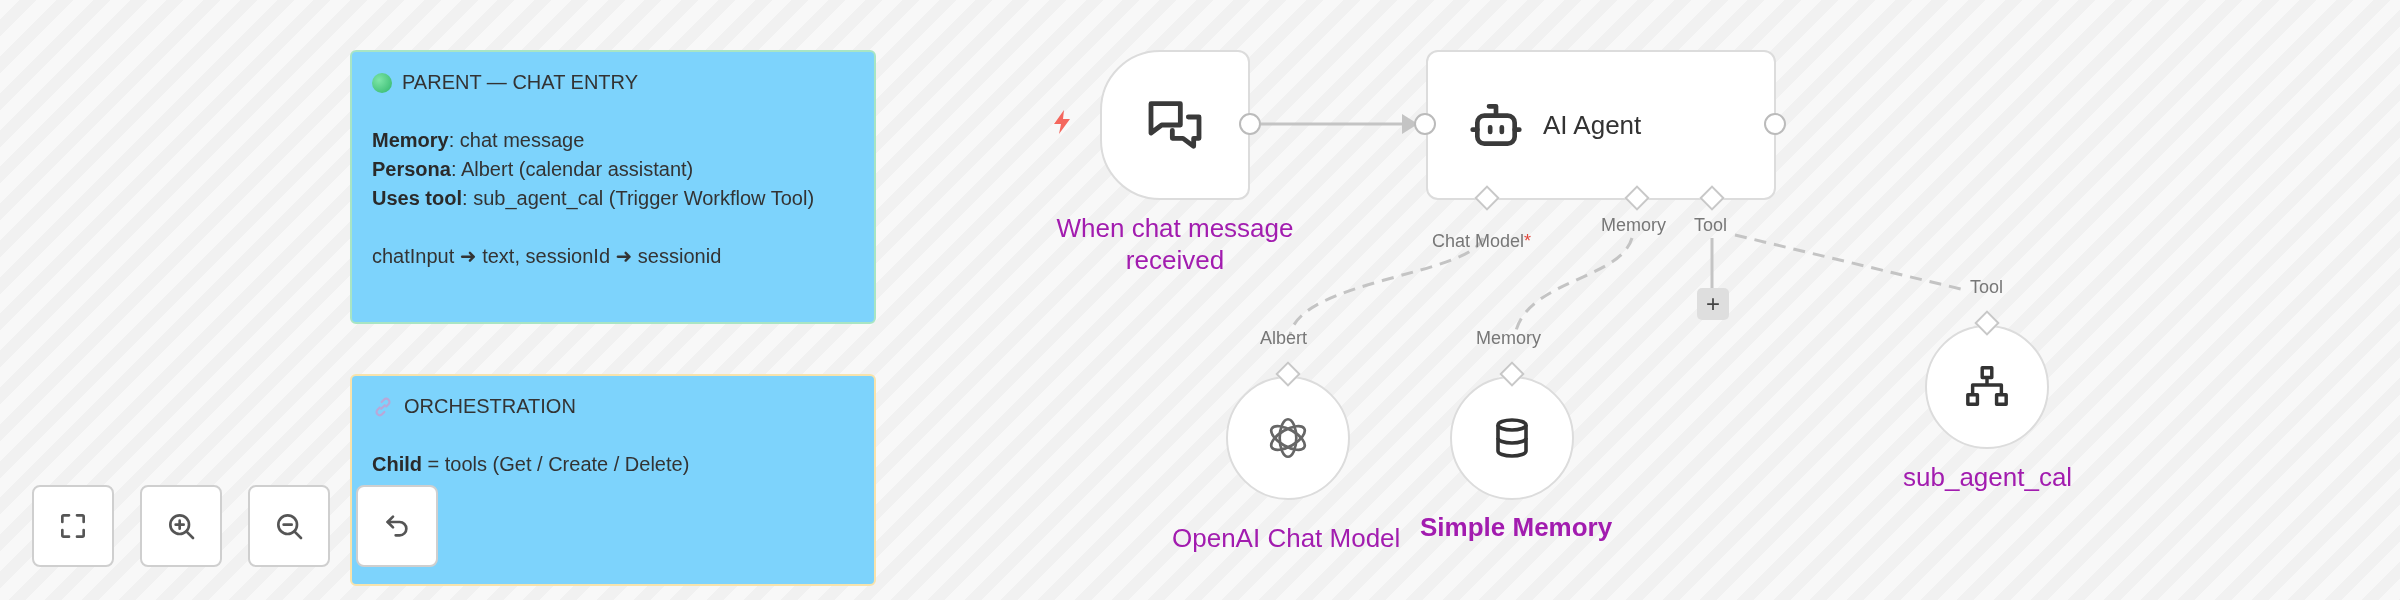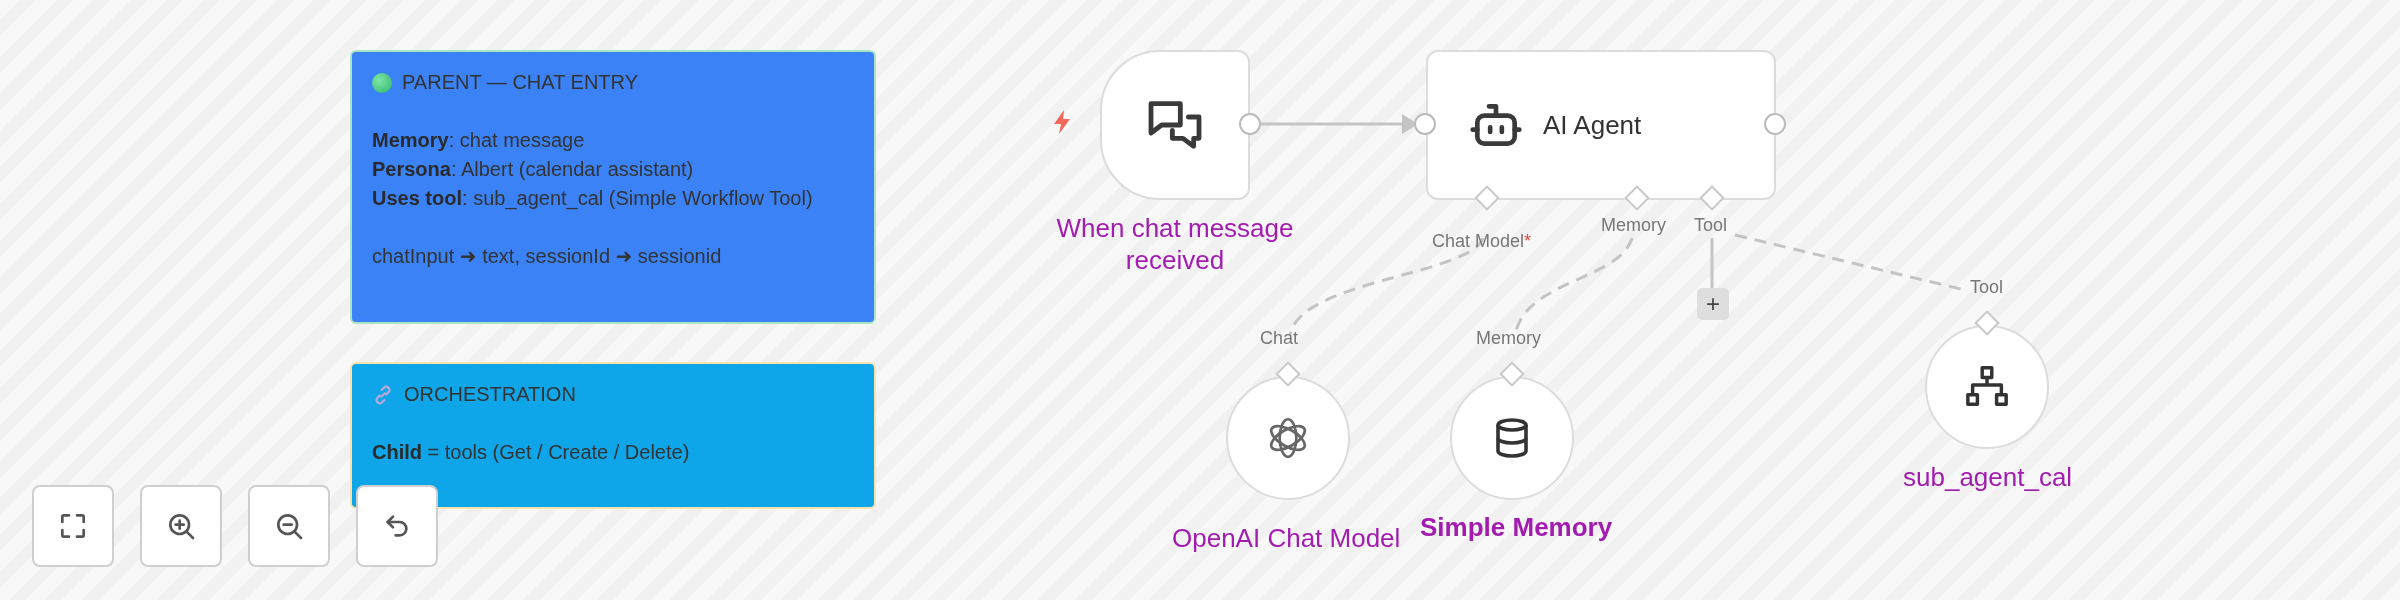--- a/index.html
+++ b/index.html
@@ -9,22 +9,22 @@
     background-color: #f6f6f6;
     background-image: repeating-linear-gradient(135deg, #f8f8f8 0px, #f8f8f8 14px, #f1f1f1 14px, #f1f1f1 26px);
   }
   .canvas { position: absolute; inset: 0; }
   svg.edges { position: absolute; left: 0; top: 0; width: 2400px; height: 600px; pointer-events: none; }
 
   .sticky {
     position: absolute; box-sizing: border-box; border-radius: 6px;
     padding: 16px 20px; color: #333; font-size: 20px; line-height: 29px;
   }
-  .sticky.green { left: 350px; top: 50px; width: 526px; height: 274px; background: #3b82f6; border: 2px solid #a8e5c4; }
-  .sticky.yellow { left: 350px; top: 362px; width: 526px; height: 147px; background: #0ea5e9; border: 2px solid #f8e3ac; }
+  .sticky.green { left: 350px; top: 50px; width: 526px; height: 274px; background: #7dd3fc; border: 2px solid #a8e5c4; }
+  .sticky.yellow { left: 350px; top: 374px; width: 526px; height: 212px; background: #7dd3fc; border: 2px solid #f8e3ac; }
   .sticky .title { display: flex; align-items: center; gap: 10px; margin-bottom: 29px; font-size: 20px; }
   .sticky .line b { font-weight: bold; color: #2a2a2a; }
   .sticky .spacer { height: 29px; }
   .dot-green { width: 20px; height: 20px; border-radius: 50%; background: radial-gradient(circle at 35% 35%, #7ee6a8, #2fb56a); }
   .link-icon { width: 22px; height: 22px; }
 
   .node-trigger {
     position: absolute; left: 1100px; top: 50px; width: 150px; height: 150px;
     background: #fff; border: 2px solid #dcdcdc; border-radius: 60px 12px 12px 60px; box-sizing: border-box;
     display: flex; align-items: center; justify-content: center;
@@ -83,21 +83,21 @@
     <path d="M1735 235 L 1965 290" fill="none" stroke="#c4c4c4" stroke-width="3" stroke-dasharray="12,8"></path>
   </svg>
 
   <div class="sticky green">
     <div class="title">
       <span class="dot-green"></span>
       <span>PARENT — CHAT ENTRY</span>
     </div>
     <div class="line"><b>Memory</b><span>: chat message</span></div>
     <div class="line"><b>Persona</b><span>: Albert (calendar assistant)</span></div>
-    <div class="line"><b>Uses tool</b><span>: sub_agent_cal (Simple Workflow Tool)</span></div>
+    <div class="line"><b>Uses tool</b><span>: sub_agent_cal (Trigger Workflow Tool)</span></div>
     <div class="spacer"></div>
     <div class="line">chatInput ➜ text, sessionId ➜ sessionid</div>
   </div>
 
   <div class="sticky yellow">
     <div class="title">
       <svg class="link-icon" viewBox="0 0 24 24">
         <g fill="none" stroke="#b9a8d8" stroke-width="2.4" stroke-linecap="round">
           <path d="M10 14 L14 10"></path>
           <path d="M8.5 12.5 L6 15 a3.5 3.5 0 0 0 5 5 L13.5 17.5"></path>
@@ -140,21 +140,21 @@
   <div class="handle-diamond" style="left:1478px; top:189px;"></div>
   <div class="handle-diamond" style="left:1628px; top:189px;"></div>
   <div class="handle-diamond" style="left:1703px; top:189px;"></div>
 
   <div class="port-label" style="left:1432px; top:231px;"><span>Chat Model</span><span class="req">*</span></div>
   <div class="port-label" style="left:1601px; top:215px;">Memory</div>
   <div class="port-label" style="left:1694px; top:215px;">Tool</div>
 
   <div class="plus-btn">+</div>
 
-  <div class="port-label" style="left:1260px; top:328px;">Chat</div>
+  <div class="port-label" style="left:1260px; top:328px;">Albert</div>
   <div class="node-circle" style="left:1226px; top:376px;">
     <svg width="50" height="50" viewBox="0 0 24 24">
       <g fill="none" stroke="#666" stroke-width="1.3">
         <ellipse cx="12" cy="12" rx="4" ry="9" transform="rotate(0 12 12)"></ellipse>
         <ellipse cx="12" cy="12" rx="4" ry="9" transform="rotate(60 12 12)"></ellipse>
         <ellipse cx="12" cy="12" rx="4" ry="9" transform="rotate(120 12 12)"></ellipse>
       </g>
     </svg>
   </div>
   <div class="handle-diamond" style="left:1279px; top:365px;"></div>

